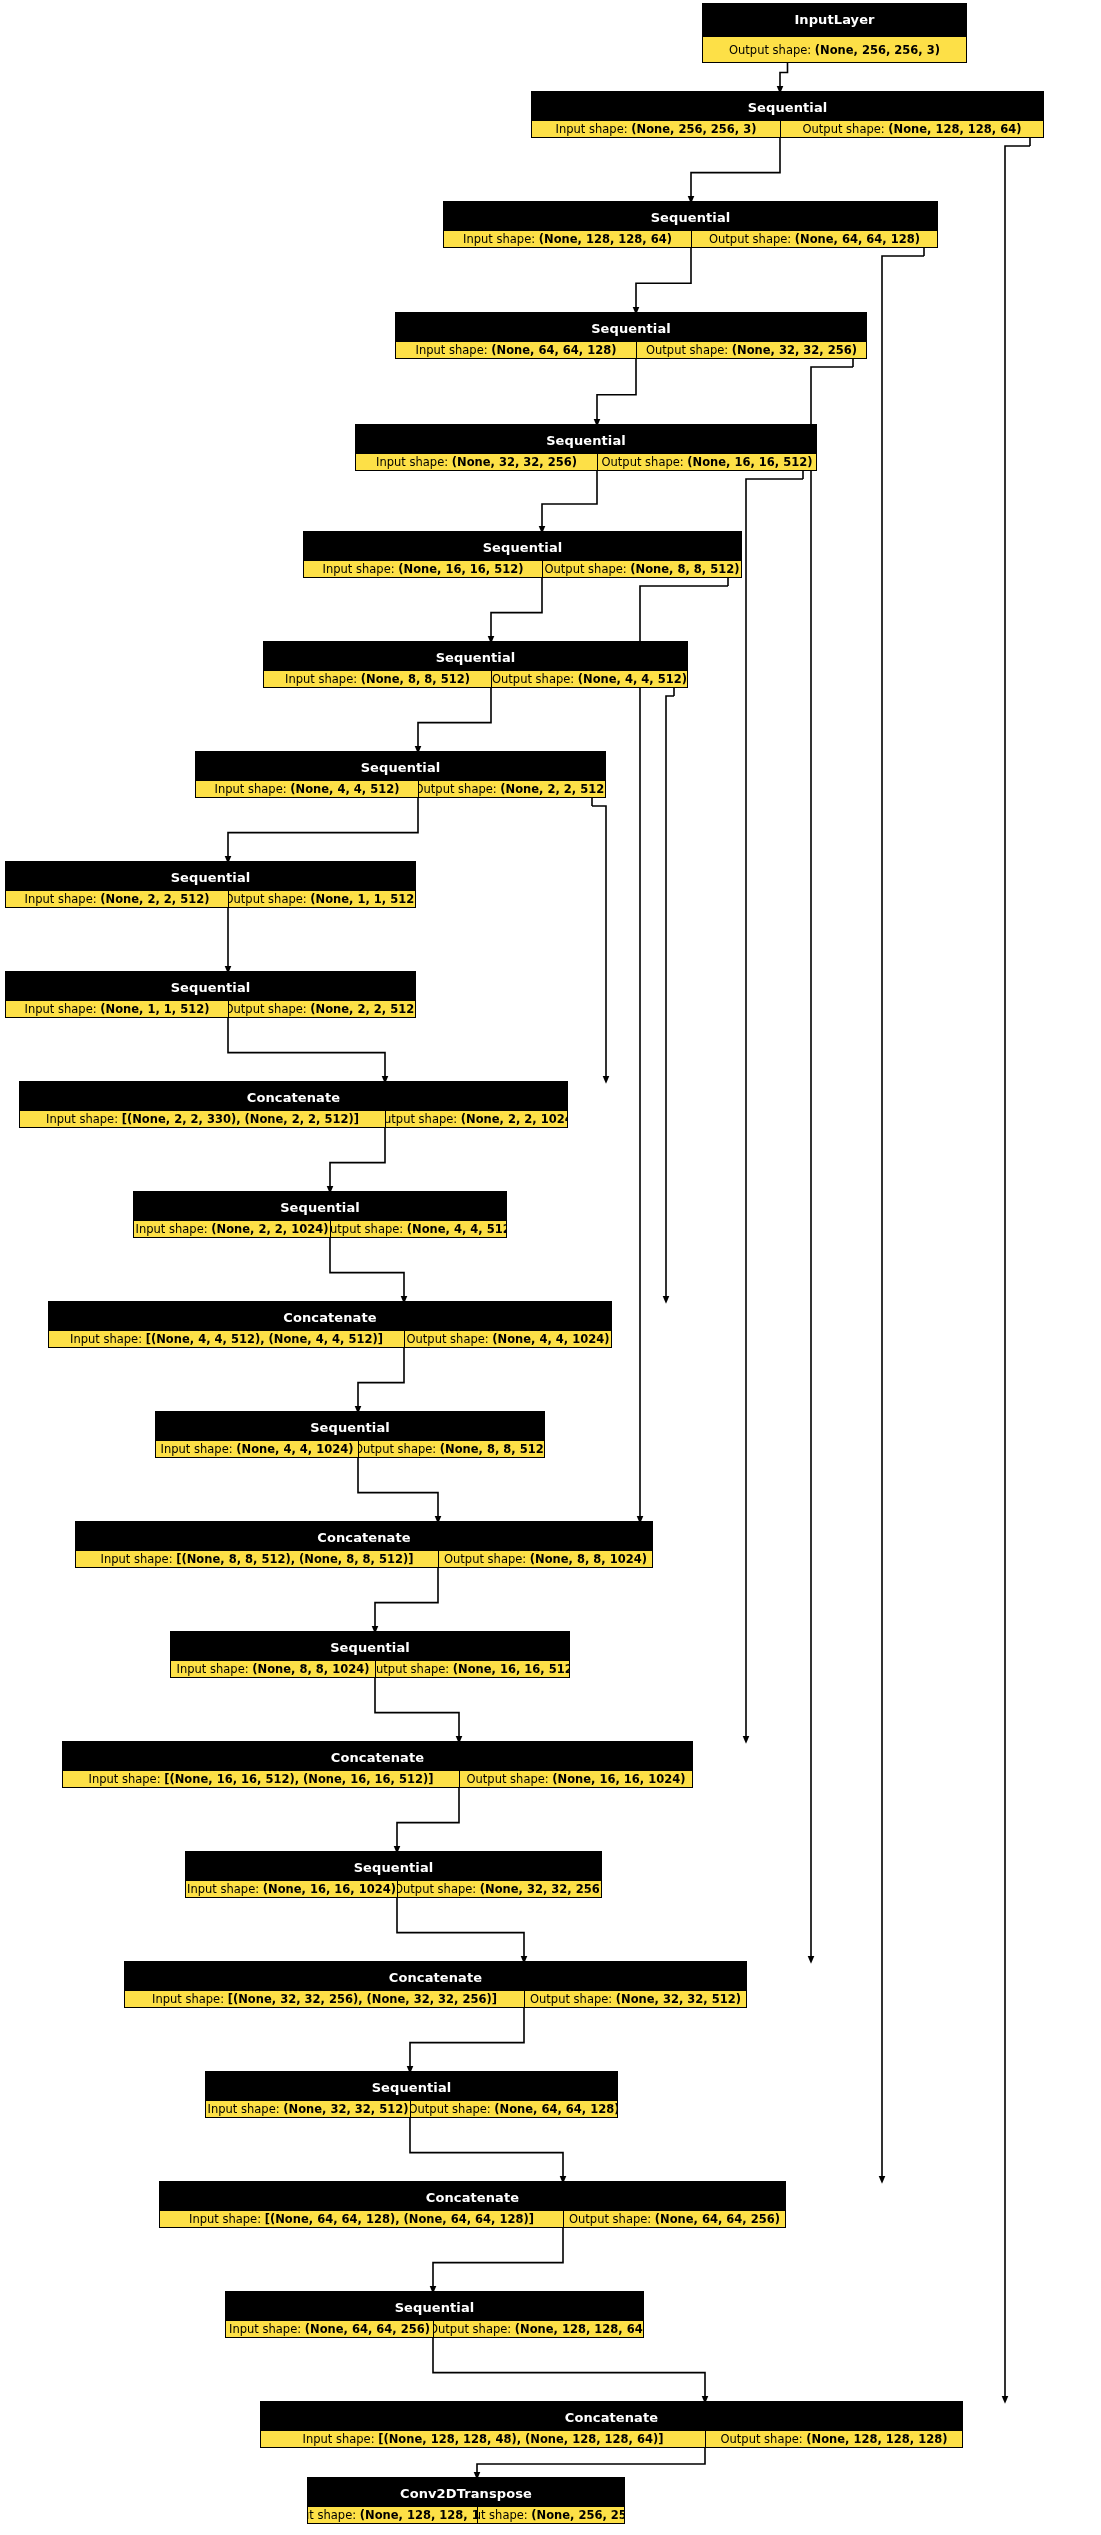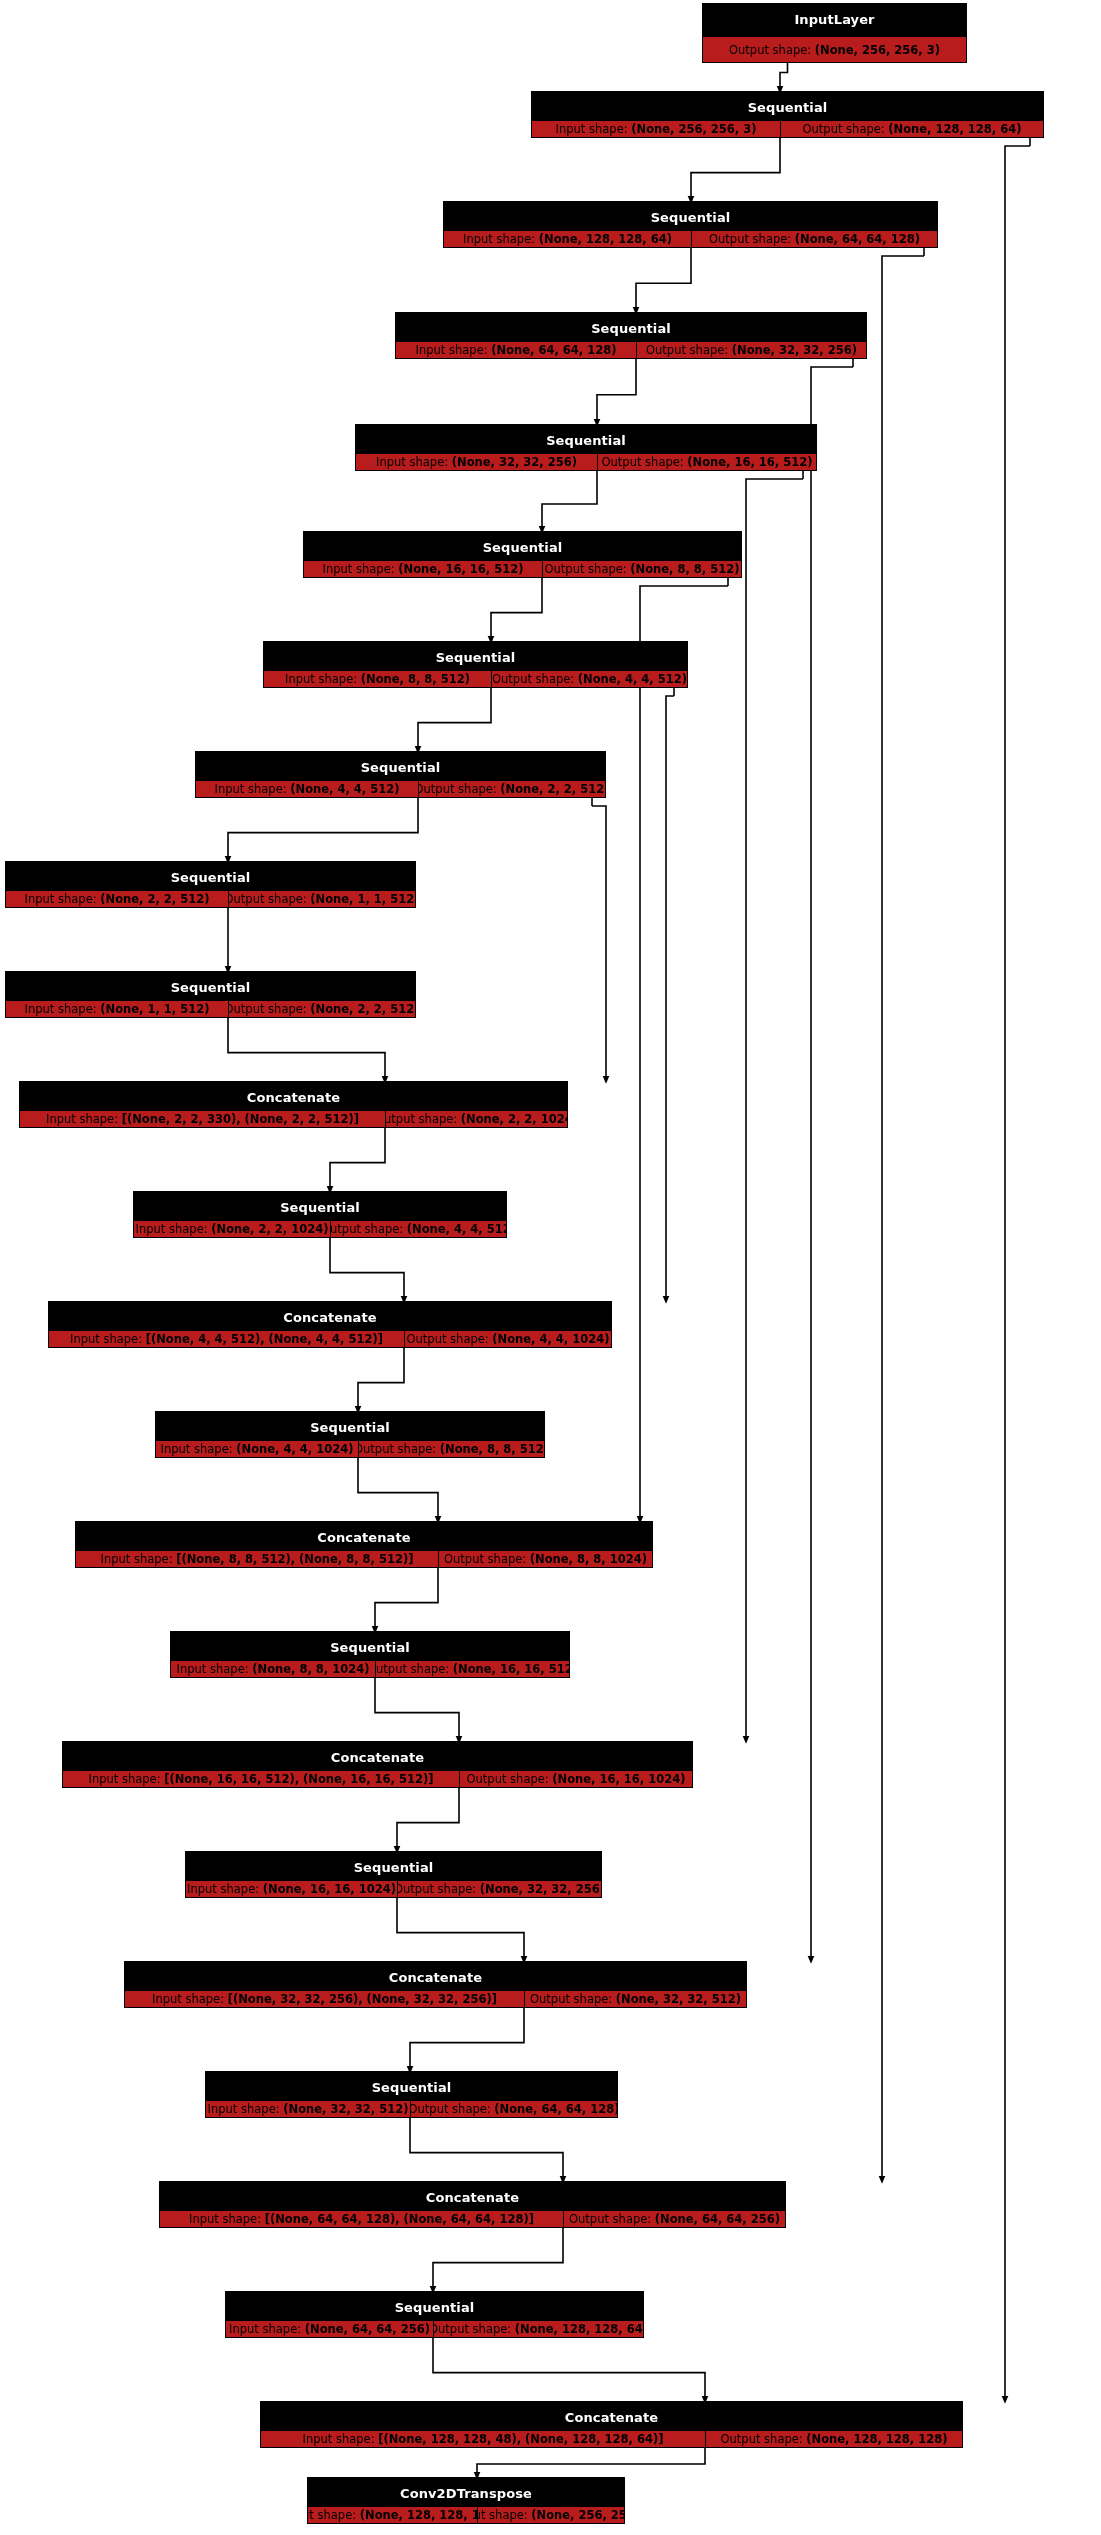--- a/index.html
+++ b/index.html
@@ -40,21 +40,21 @@
     line-height: 1;
     padding: 9px 4px 10px 4px;
     letter-spacing: 0.1px;
     white-space: nowrap;
     overflow: hidden;
   }
   .node-shapes {
     display: flex;
     flex-direction: row;
     flex: 1 1 auto;
-    background: #b91c1c;
+    background: #fde047;
     border-top: 1px solid #000000;
     min-height: 0;
   }
   .shape-cell {
     flex: 0 0 auto;
     display: flex;
     align-items: center;
     justify-content: center;
     font-size: 11.5px;
     color: #000000;

